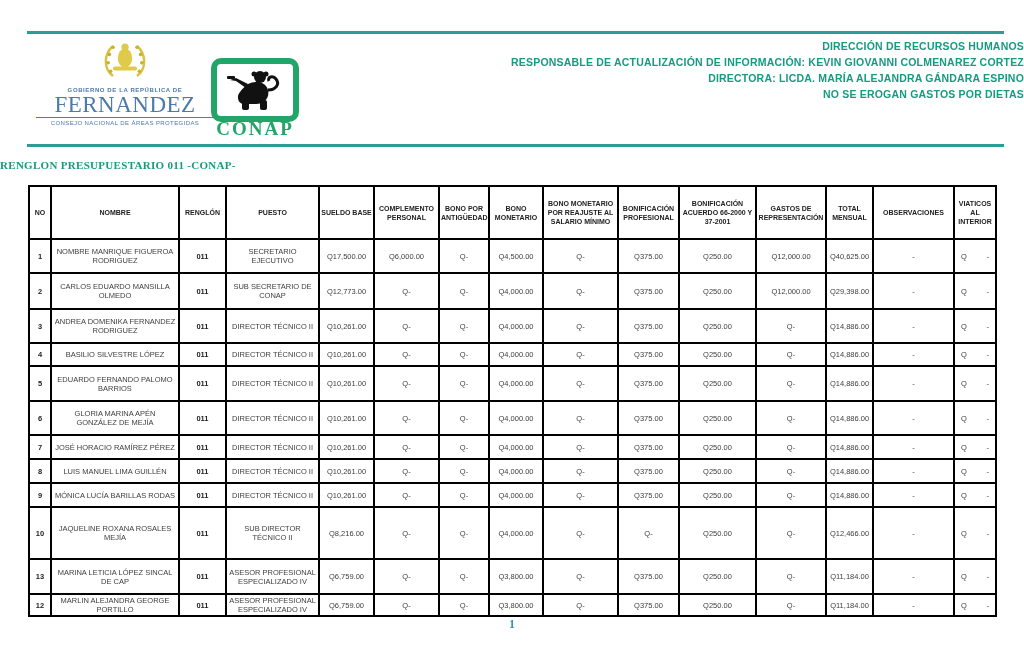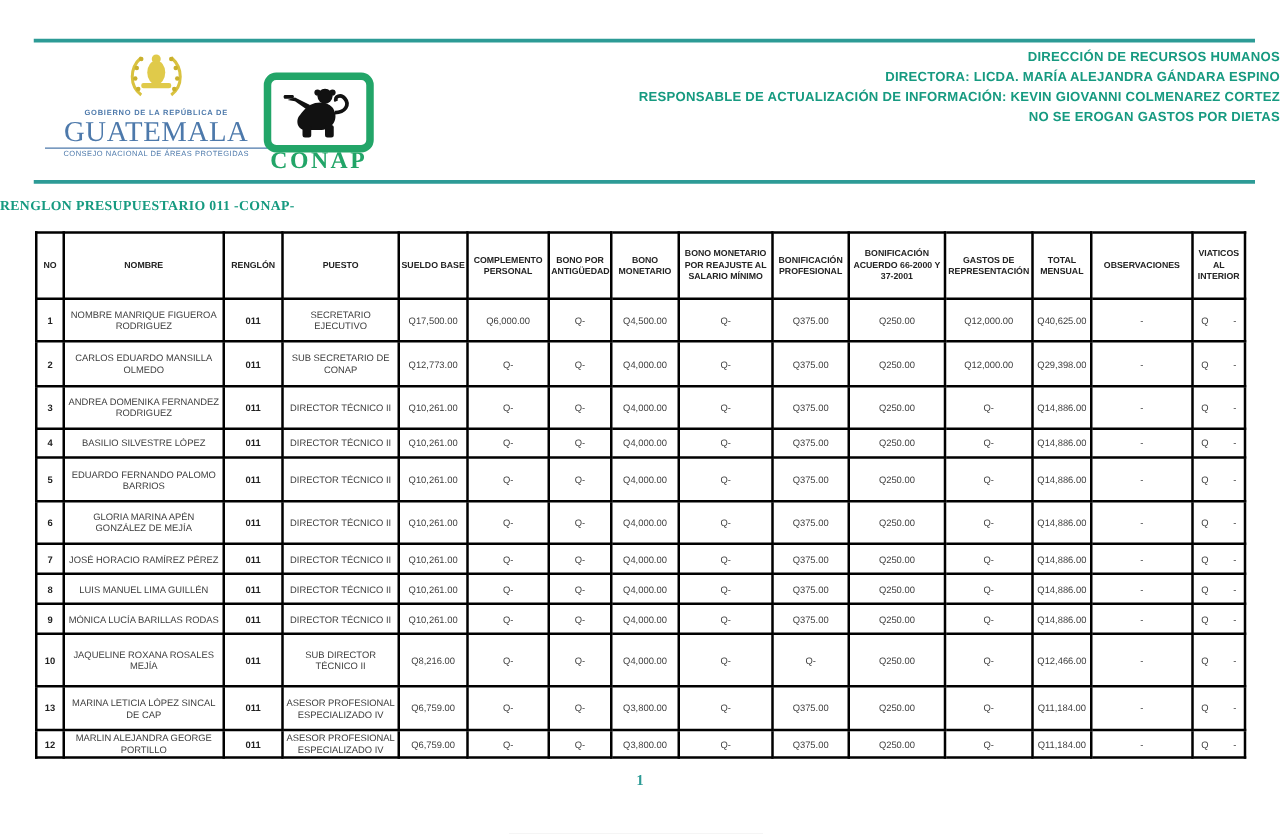--- a/index.html
+++ b/index.html
@@ -128,21 +128,21 @@
           <circle cx="24" cy="24" r="3"></circle>
           <circle cx="22" cy="38" r="3"></circle>
           <circle cx="26" cy="52" r="3"></circle>
         <circle cx="70" cy="12" r="3"></circle>
           <circle cx="76" cy="24" r="3"></circle>
           <circle cx="78" cy="38" r="3"></circle>
           <circle cx="74" cy="52" r="3"></circle>
       </g>
     </svg>
     <div class="gt-top">GOBIERNO DE LA REPÚBLICA DE</div>
-    <div class="gt-name">GUATEMALA</div>
+    <div class="gt-name">FERNANDEZ</div>
     <div class="gt-bottom">CONSEJO NACIONAL DE ÁREAS PROTEGIDAS</div>
   </div>
 
   <div class="conap-logo">
     <div class="conap-frame">
       <svg width="62" height="44" viewBox="0 0 62 44">
         <g fill="#111111">
           <circle cx="36" cy="9" r="6"></circle>
           <circle cx="30" cy="6" r="2.5"></circle>
           <circle cx="42" cy="6" r="2.5"></circle>
@@ -153,22 +153,22 @@
           <rect x="3" y="8" width="8" height="3" rx="1"></rect>
         </g>
         <path d="M44,22 C52,22 56,16 52,11 C49,7 43,9 45,13" fill="none" stroke="#111111" stroke-width="3"></path>
       </svg>
     </div>
     <div class="conap-word">CONAP</div>
   </div>
 
   <div class="hdr-block">
     <div>DIRECCIÓN DE RECURSOS HUMANOS</div>
+    <div>RESPONSABLE DE ACTUALIZACIÓN DE INFORMACIÓN: KEVIN GIOVANNI COLMENAREZ CORTEZ</div>
     <div>DIRECTORA: LICDA. MARÍA ALEJANDRA GÁNDARA ESPINO</div>
-    <div>RESPONSABLE DE ACTUALIZACIÓN DE INFORMACIÓN: KEVIN GIOVANNI COLMENAREZ CORTEZ</div>
     <div>NO SE EROGAN GASTOS POR DIETAS</div>
   </div>
 
   <div class="rule rule-mid"></div>
 
   <div class="doc-title">RENGLON PRESUPUESTARIO 011 -CONAP-</div>
 
   <table class="paytable">
     <colgroup>
       <col style="width:22px">
@@ -398,21 +398,21 @@
           <td>Q-</td>
           <td>Q14,886.00</td>
           <td>-</td>
           <td>
             <div class="viaticos">
               <span>Q</span>
               <span>-</span>
             </div>
           </td>
         </tr>
-        <tr style="height: 42px;">
+        <tr style="height: 52px;">
           <td class="bold">10</td>
           <td>JAQUELINE ROXANA ROSALES MEJÍA</td>
           <td class="bold">011</td>
           <td>SUB DIRECTOR TÉCNICO II</td>
           <td>Q8,216.00</td>
           <td>Q-</td>
           <td>Q-</td>
           <td>Q4,000.00</td>
           <td>Q-</td>
           <td>Q-</td>

